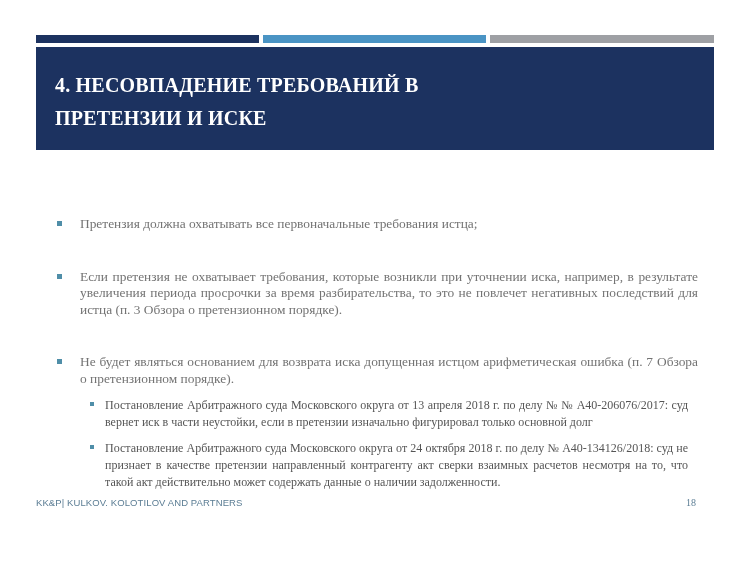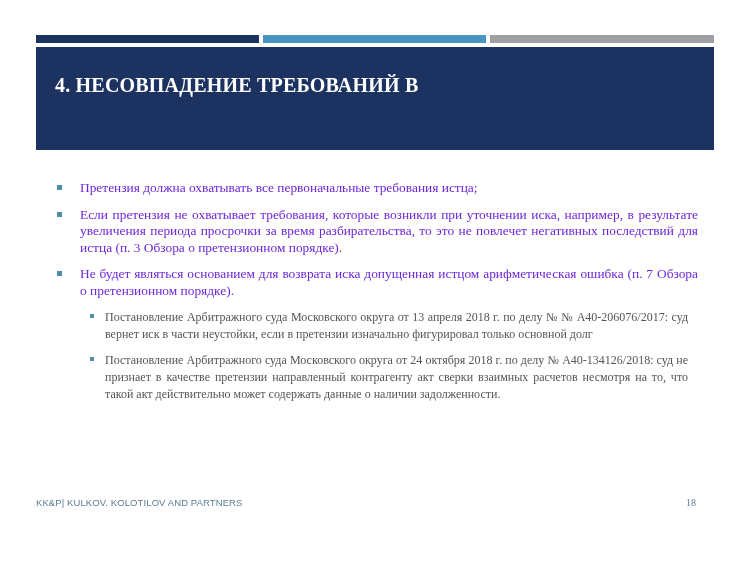--- a/index.html
+++ b/index.html
@@ -13,21 +13,21 @@
     .bar3 { left: 490px; width: 224px; background: #9ea0a4; }
     .header {
       position: absolute; left: 36px; top: 47px; width: 678px; height: 103px;
       background: #1c3260; box-sizing: border-box; padding: 22px 0 0 19px;
     }
     .title {
       color: #ffffff; font-family: "Liberation Serif", serif; font-weight: bold;
       font-size: 20px; line-height: 33px; margin: 0; letter-spacing: 0.2px;
     }
     .content { position: absolute; left: 56px; top: 180px; width: 642px; }
-    .item { position: relative; padding-left: 24px; color: #6d28d9; font-size: 13.4px; line-height: 16.5px; text-align: justify; margin-bottom: 10px; }
+    .item { position: relative; padding-left: 24px; color: #737373; font-size: 13.4px; line-height: 16.5px; text-align: justify; margin-bottom: 10px; margin-top: 36px; }
     .item .bullet { position: absolute; left: 1px; top: 5px; width: 5px; height: 5px; background: #4f8ea8; }
     .subitem { position: relative; padding-left: 25px; margin-left: 10px; color: #555; font-size: 12px; line-height: 17px; text-align: justify; margin-bottom: 9px; margin-right: 10px; }
     .subitem .bullet { position: absolute; left: 25px; margin-left: -25px; top: 5px; width: 4px; height: 4px; background: #4f8ea8; }
     .subitems { margin-top: 6px; padding-left: 0; }
     .footer-left {
       position: absolute; left: 36px; top: 497px; font-family: Liberation Sans, sans-serif;
       font-size: 9.5px; color: #5b7d94; letter-spacing: 0.1px;
     }
     .footer-right {
       position: absolute; left: 686px; top: 497px; font-family: "Liberation Serif", serif;
@@ -37,20 +37,21 @@
 </head>
 <body>
 
 <div class="topbar bar1"></div>
 <div class="topbar bar2"></div>
 <div class="topbar bar3"></div>
 
 <div class="header">
   <h1 class="title">
     <span>4. НЕСОВПАДЕНИЕ ТРЕБОВАНИЙ В</span><br>
+    <span>ПРЕТЕНЗИИ И ИСКЕ</span>
   </h1>
 </div>
 
 <div class="content">
   <div class="item">
     <span class="bullet"></span>
     <span>Претензия должна охватывать все первоначальные требования истца;</span>
   </div>
   <div class="item">
     <span class="bullet"></span>

